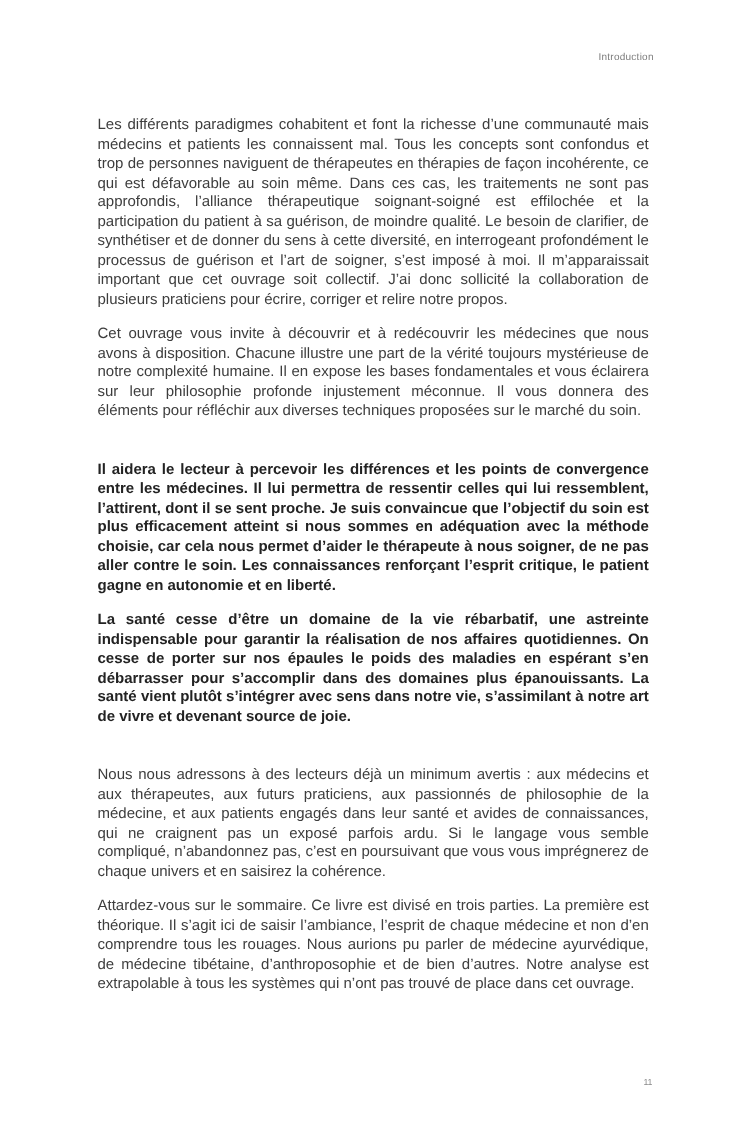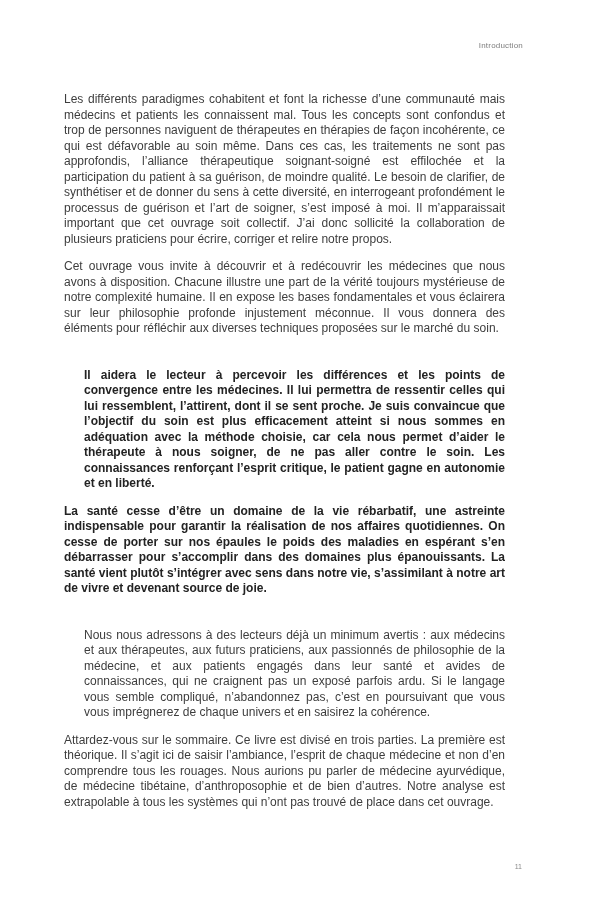--- a/index.html
+++ b/index.html
@@ -21,37 +21,36 @@
     position: absolute;
     top: 41px;
     right: 77px;
     font-size: 8px;
     color: #7d7d7d;
     letter-spacing: 0.2px;
   }
   .body-text {
     position: absolute;
     top: 92px;
-    left: 64px;
+    left: 78px;
     width: 441px;
     color: #3d3d3d;
     font-size: 12px;
     line-height: 15.5px;
     text-align: justify;
   }
   .body-text p {
     margin: 0 0 12px 0;
   }
   .body-text p.bold {
     font-weight: bold;
     color: #232323;
   }
   .body-text p.gap-before {
     margin-top: 31px;
-    margin-left: 20px;
   }
   .folio {
     position: absolute;
     top: 863px;
     right: 78px;
     font-size: 7px;
     color: #8a8a8a;
   }
 </style>
 </head>

